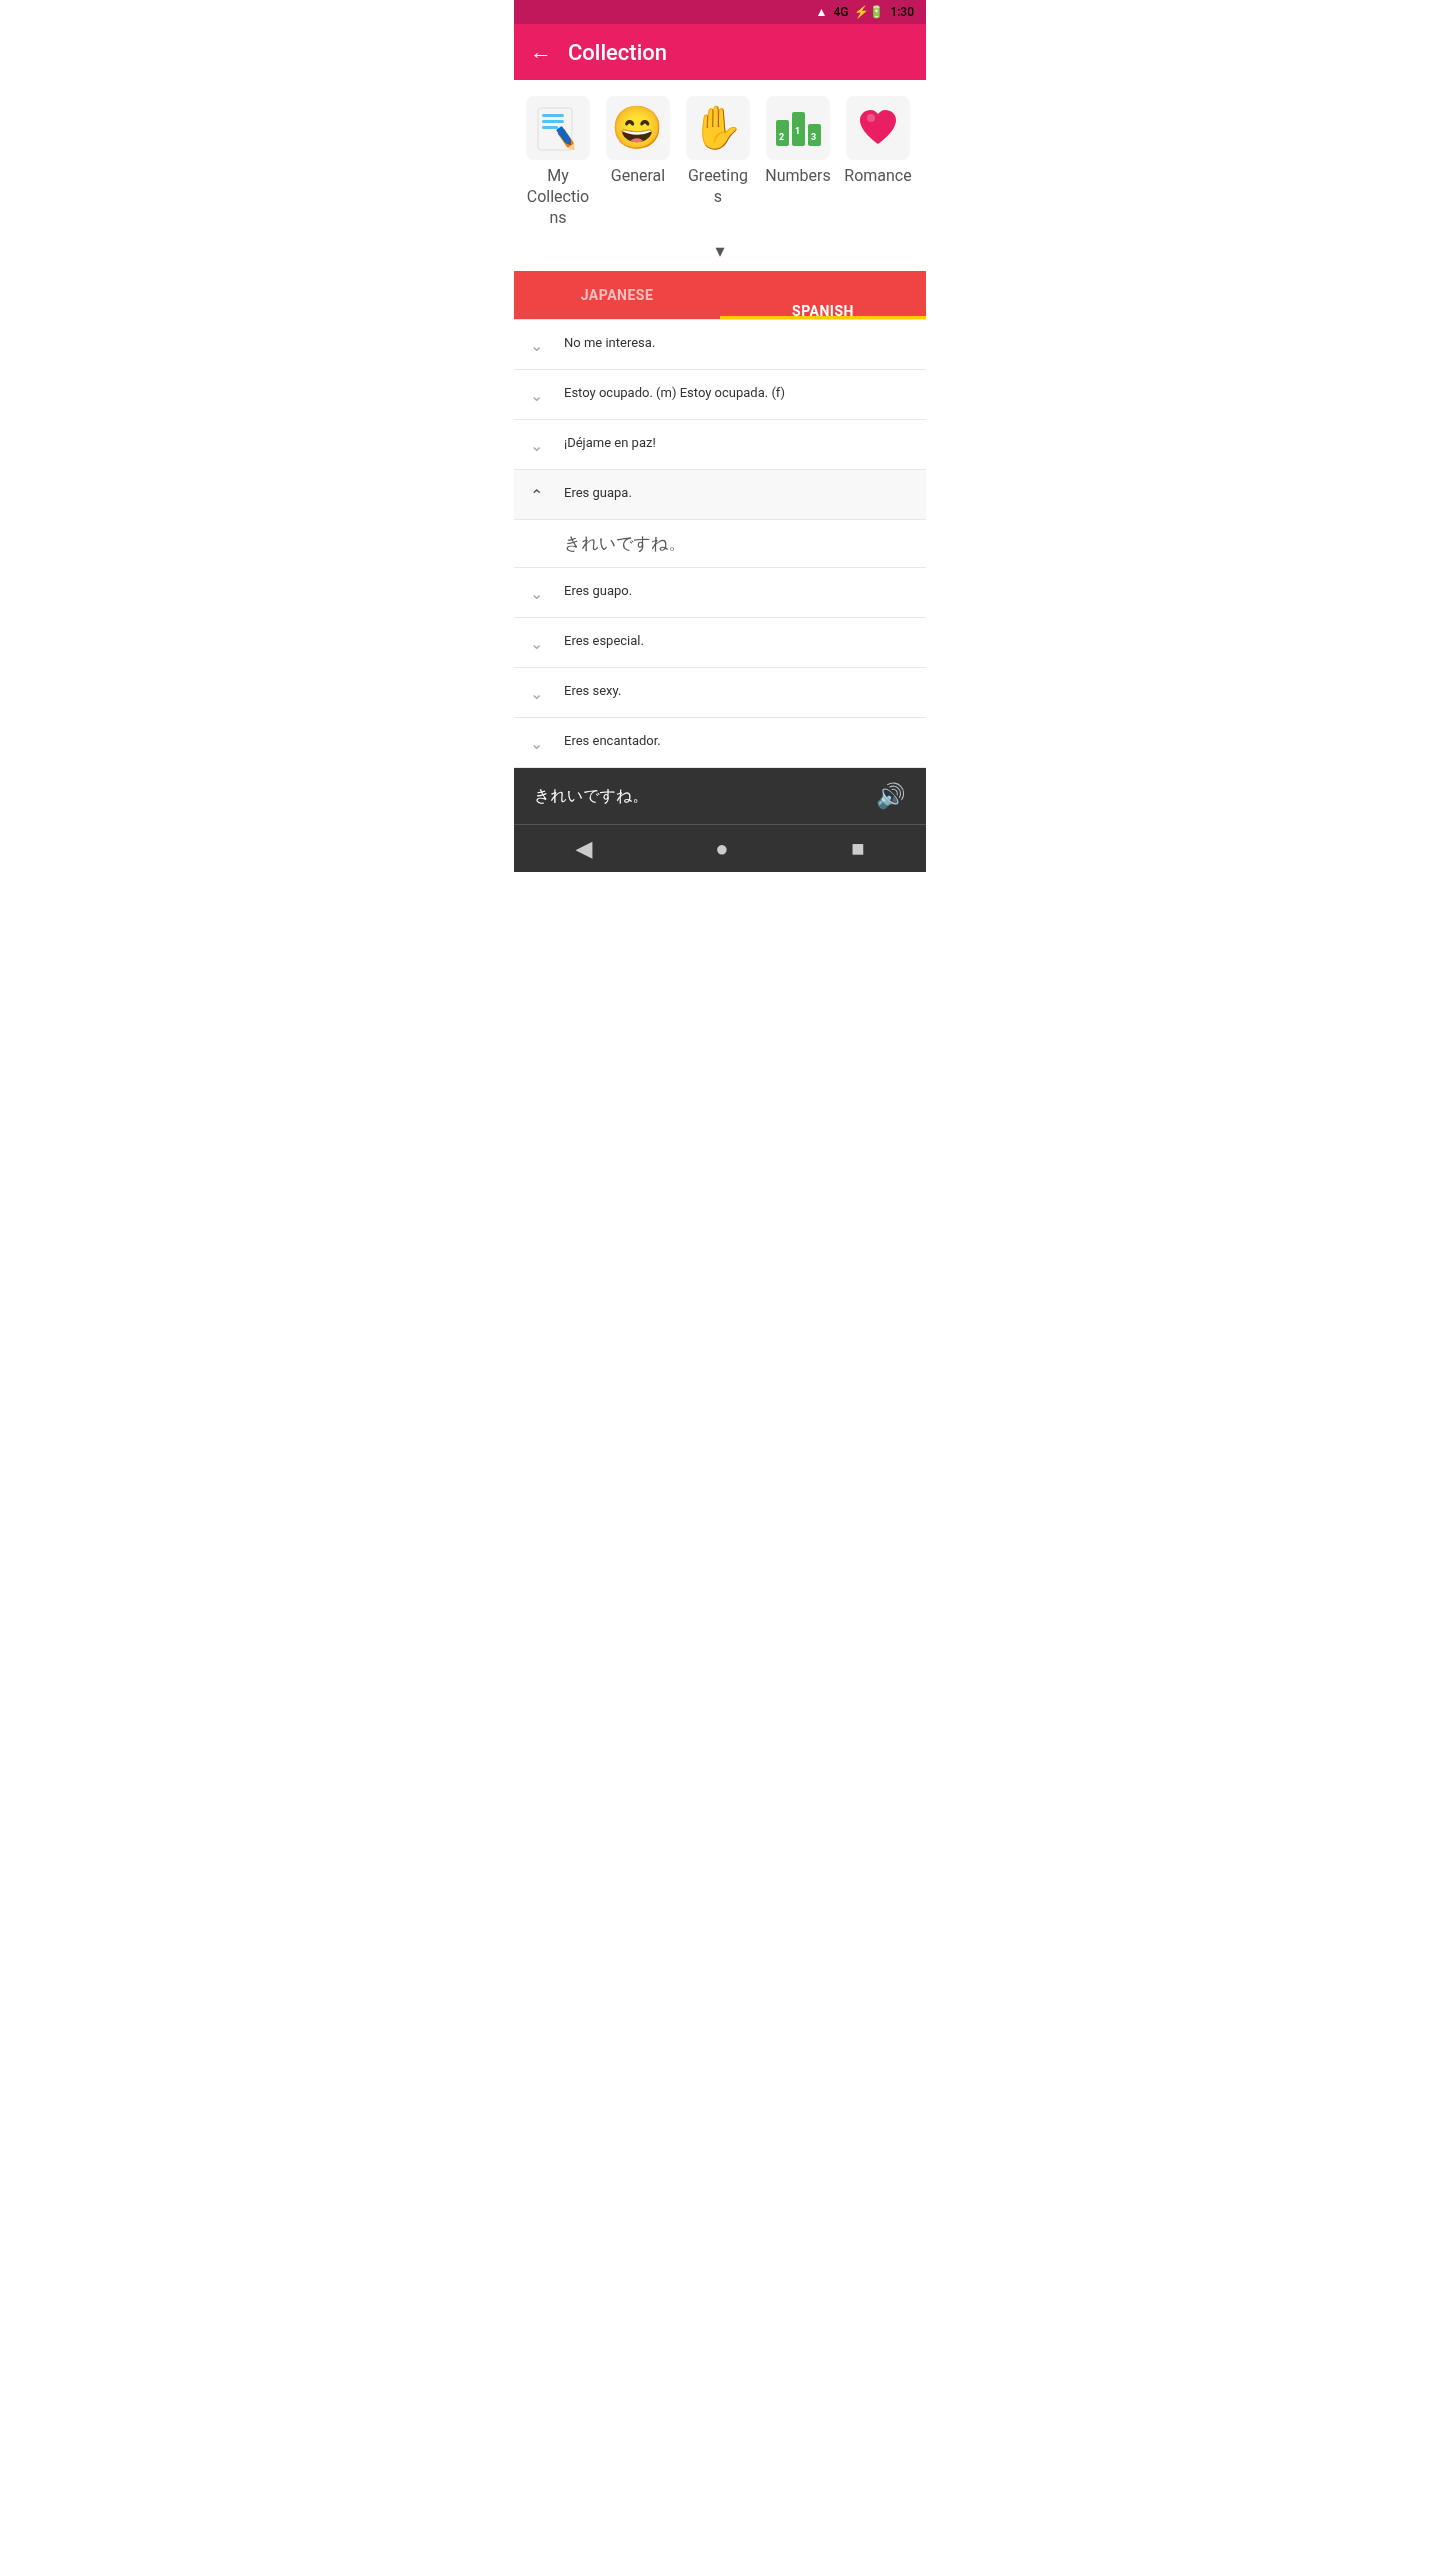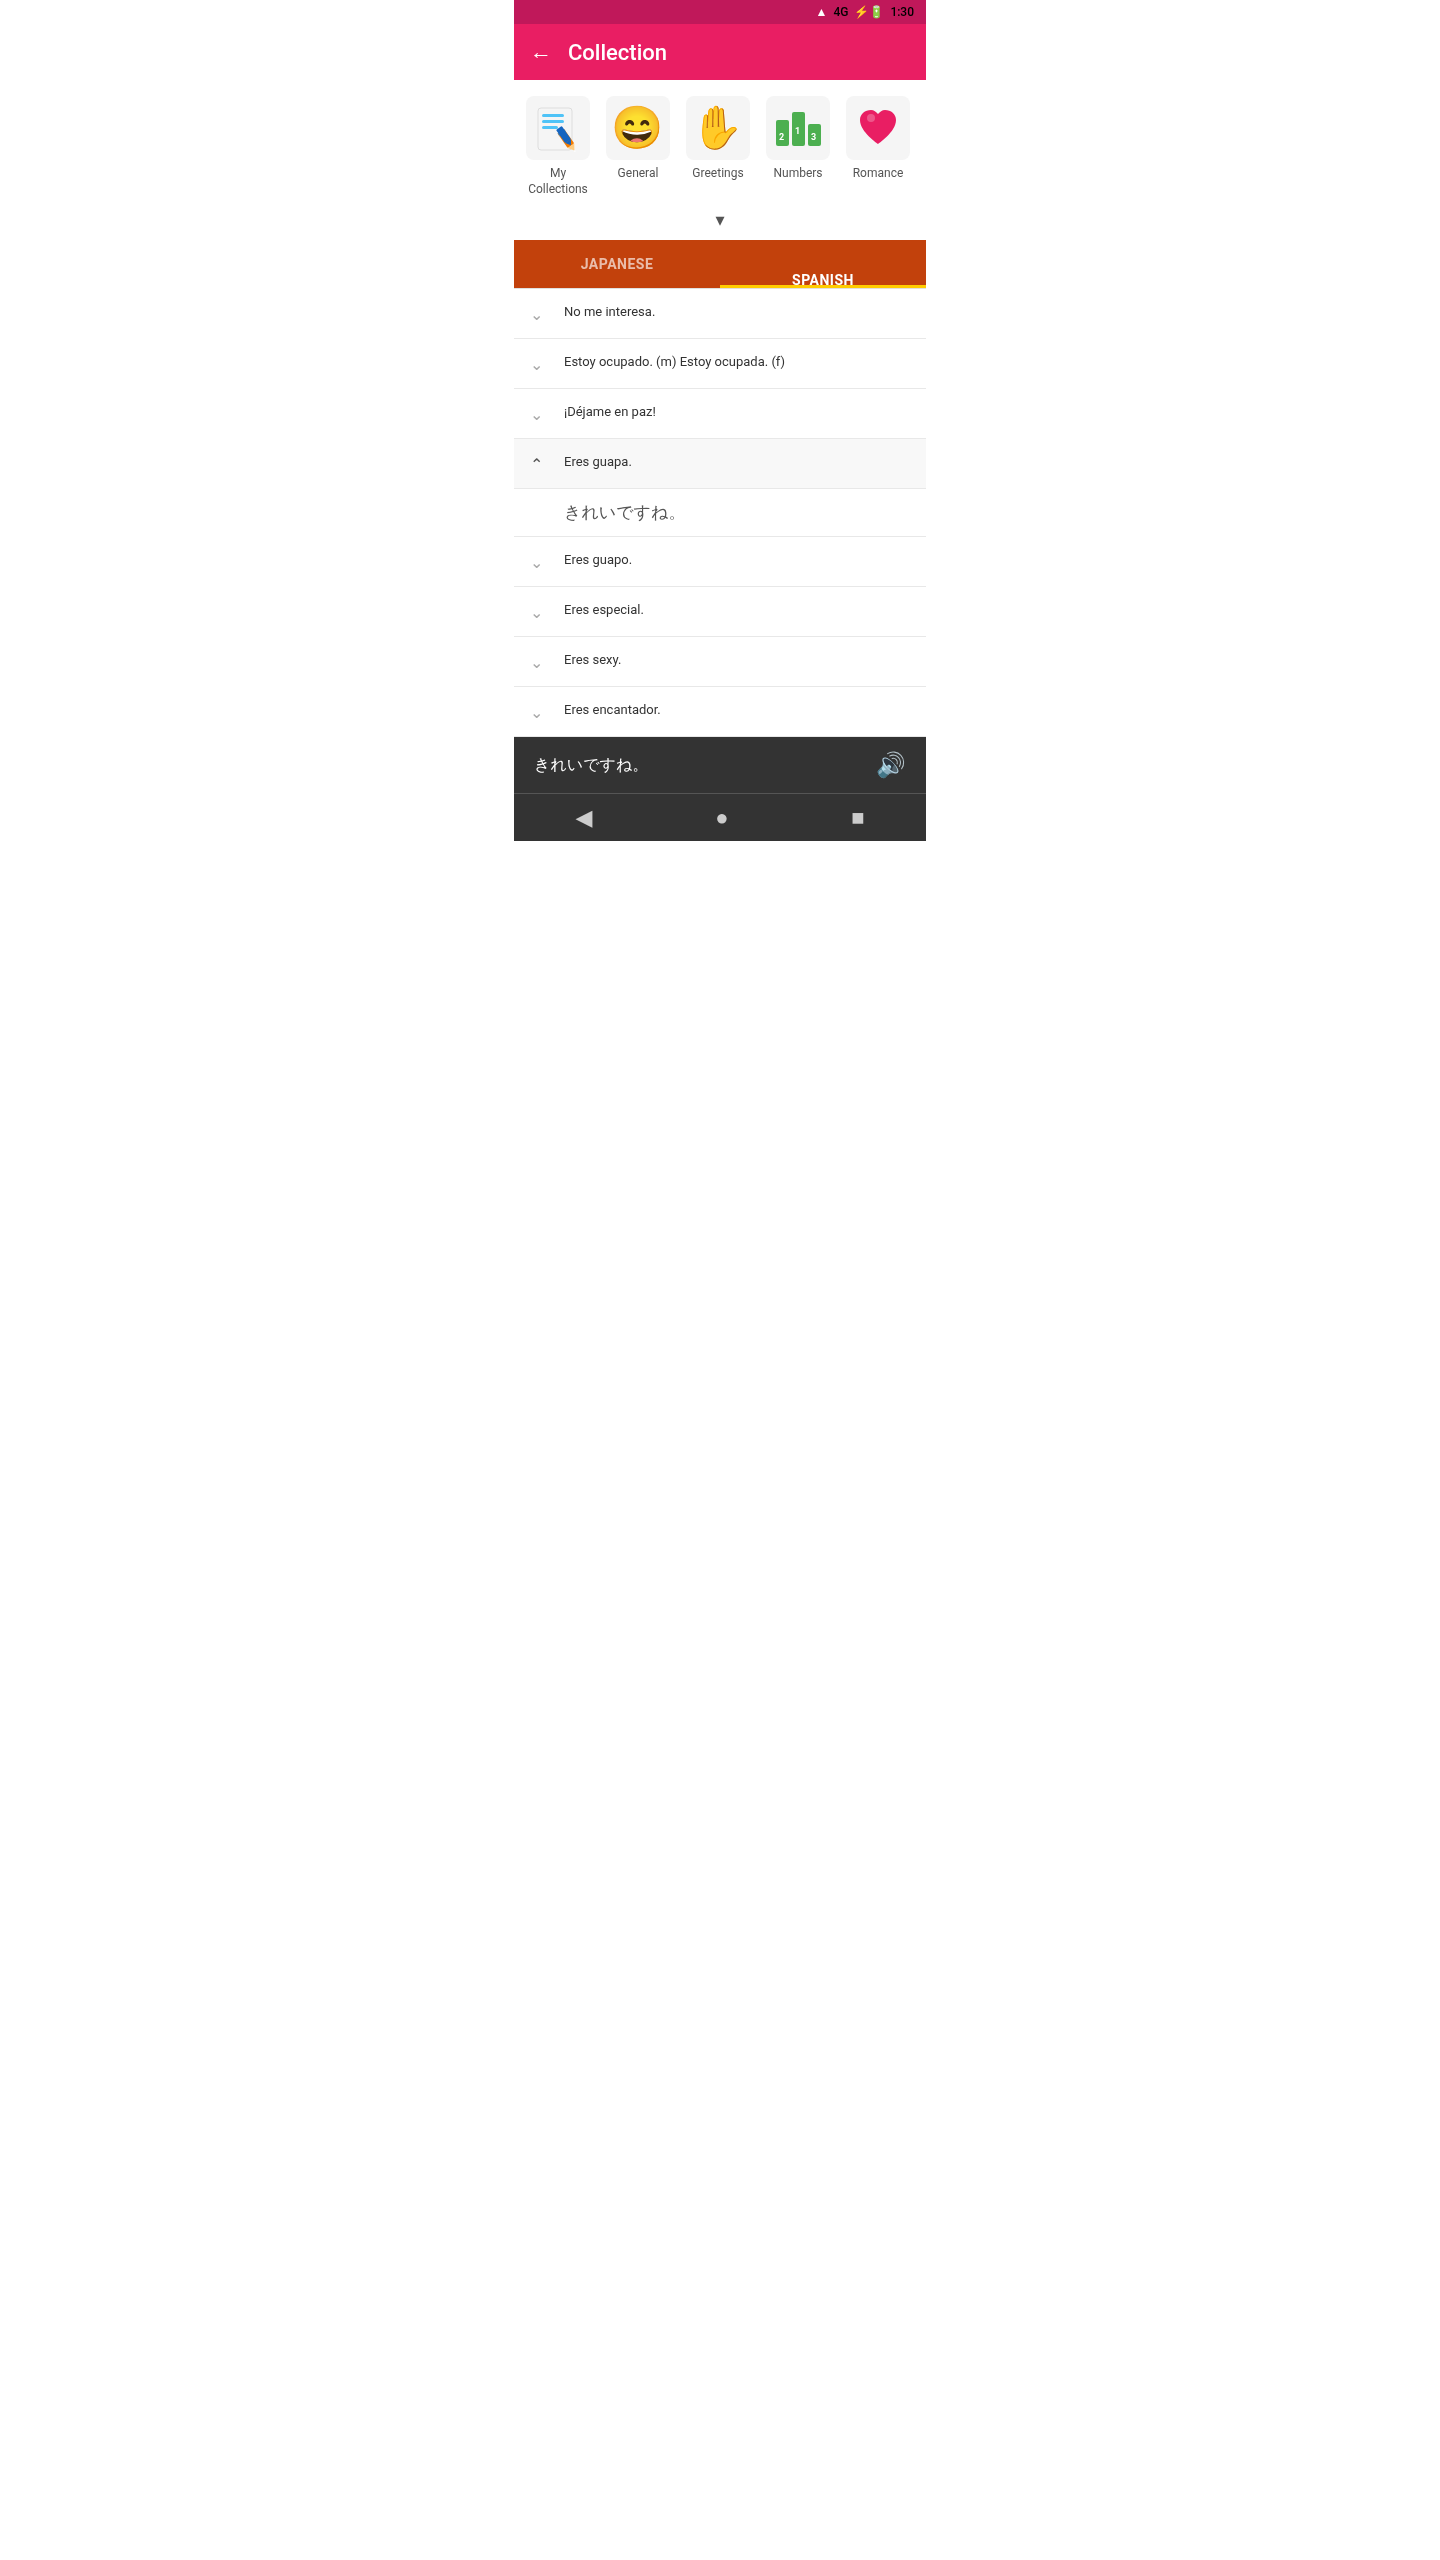--- a/index.html
+++ b/index.html
@@ -81,40 +81,40 @@
       width: 64px;
       height: 64px;
       background: #f5f5f5;
       border-radius: 8px;
       display: flex;
       align-items: center;
       justify-content: center;
       font-size: 36px;
     }
     .category-label {
-      font-size: 12px;
+      font-size: 16px;
       color: #555;
       text-align: center;
       line-height: 1.3;
       max-width: 68px;
       word-break: break-word;
     }
 
     
     .expand-arrow {
       text-align: center;
       padding: 4px 0 10px 0;
       color: #555;
       font-size: 18px;
       cursor: pointer;
     }
 
     
     .tab-bar {
-      background: #c2410c;
+      background: #ef4444;
       display: flex;
       height: 48px;
     }
     .tab {
       flex: 1;
       display: flex;
       align-items: center;
       justify-content: center;
       font-size: 14px;
       font-weight: 700;

